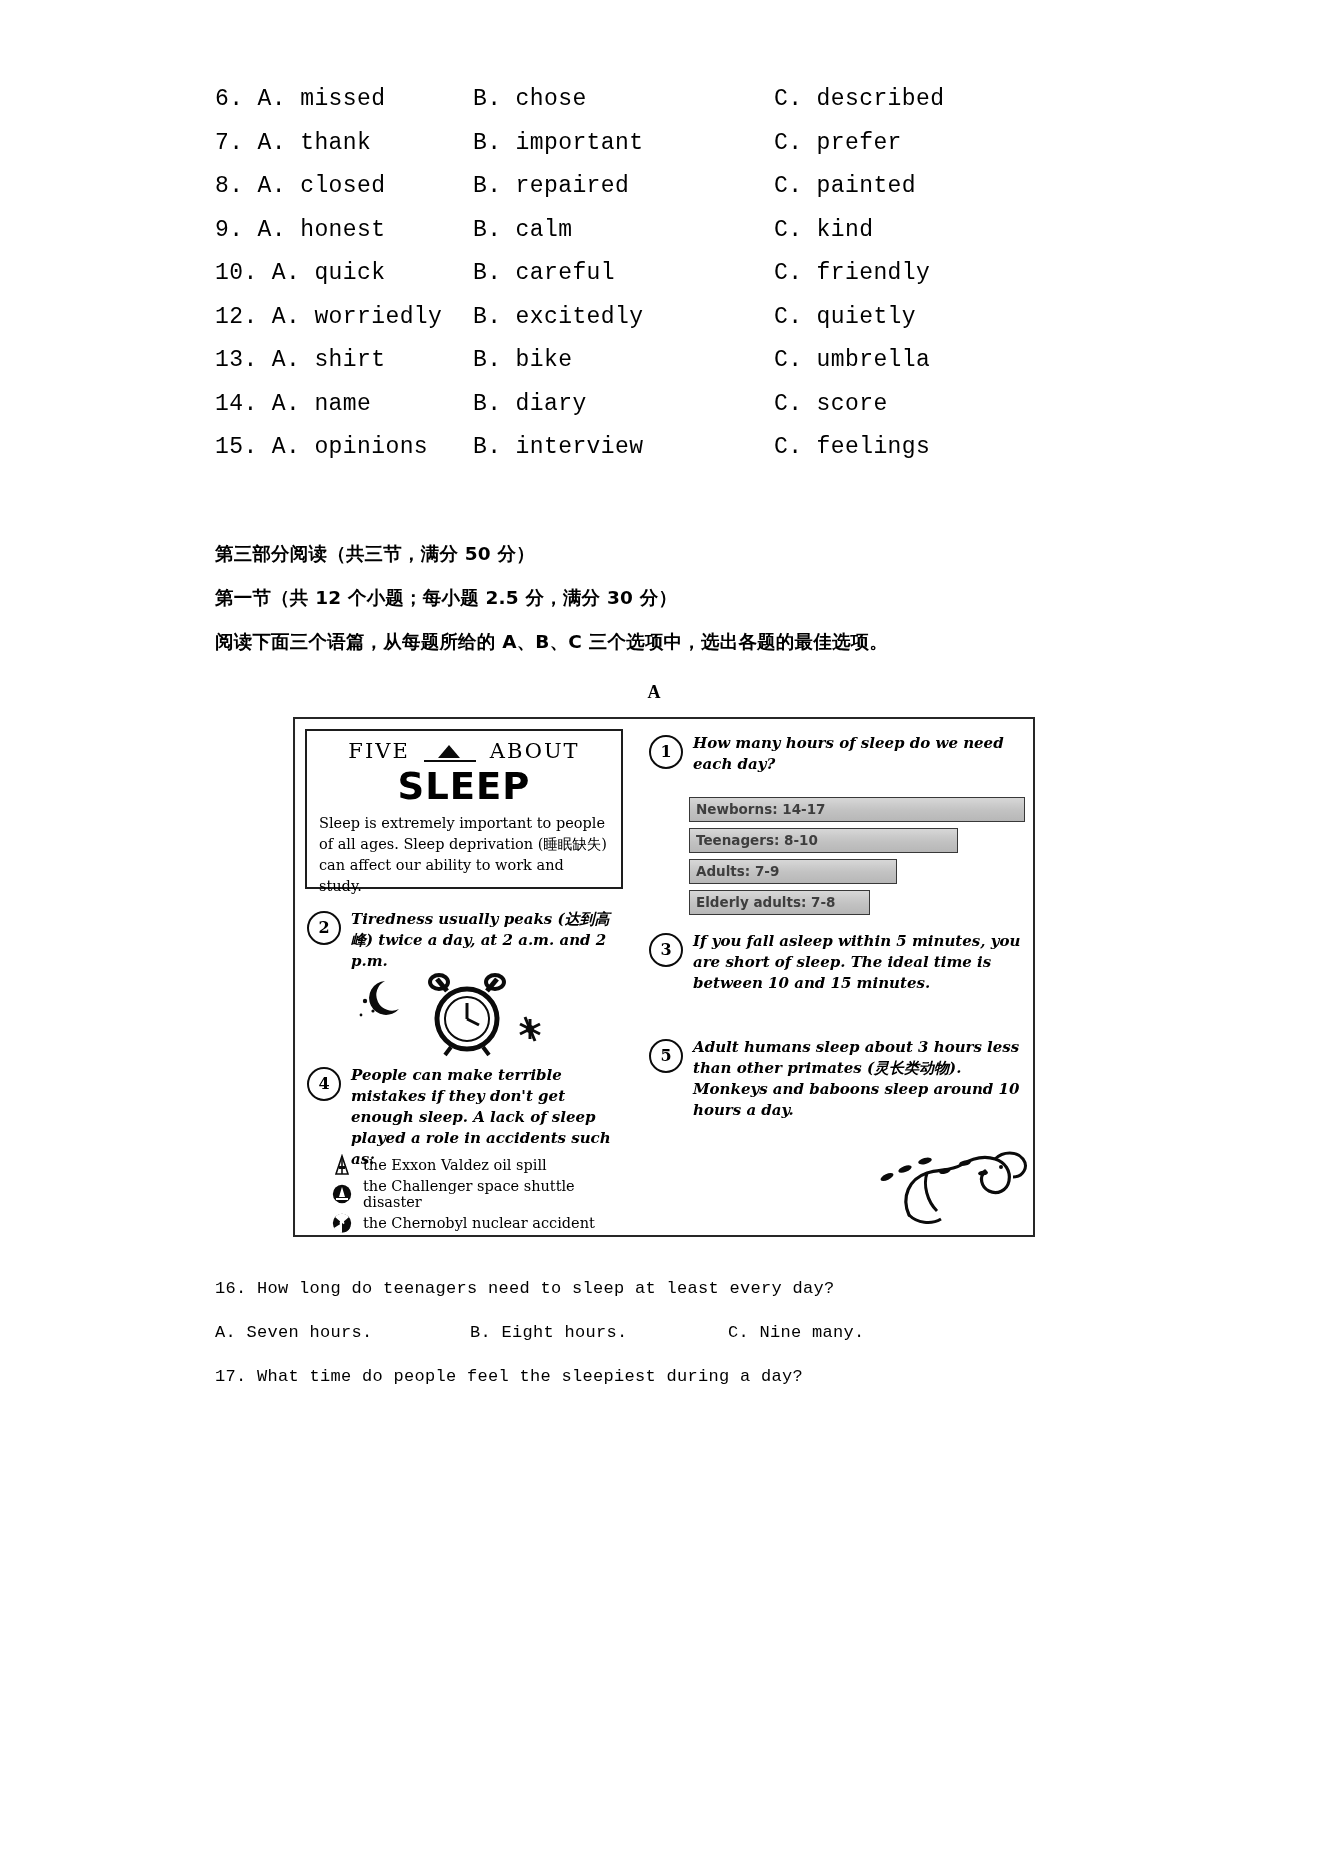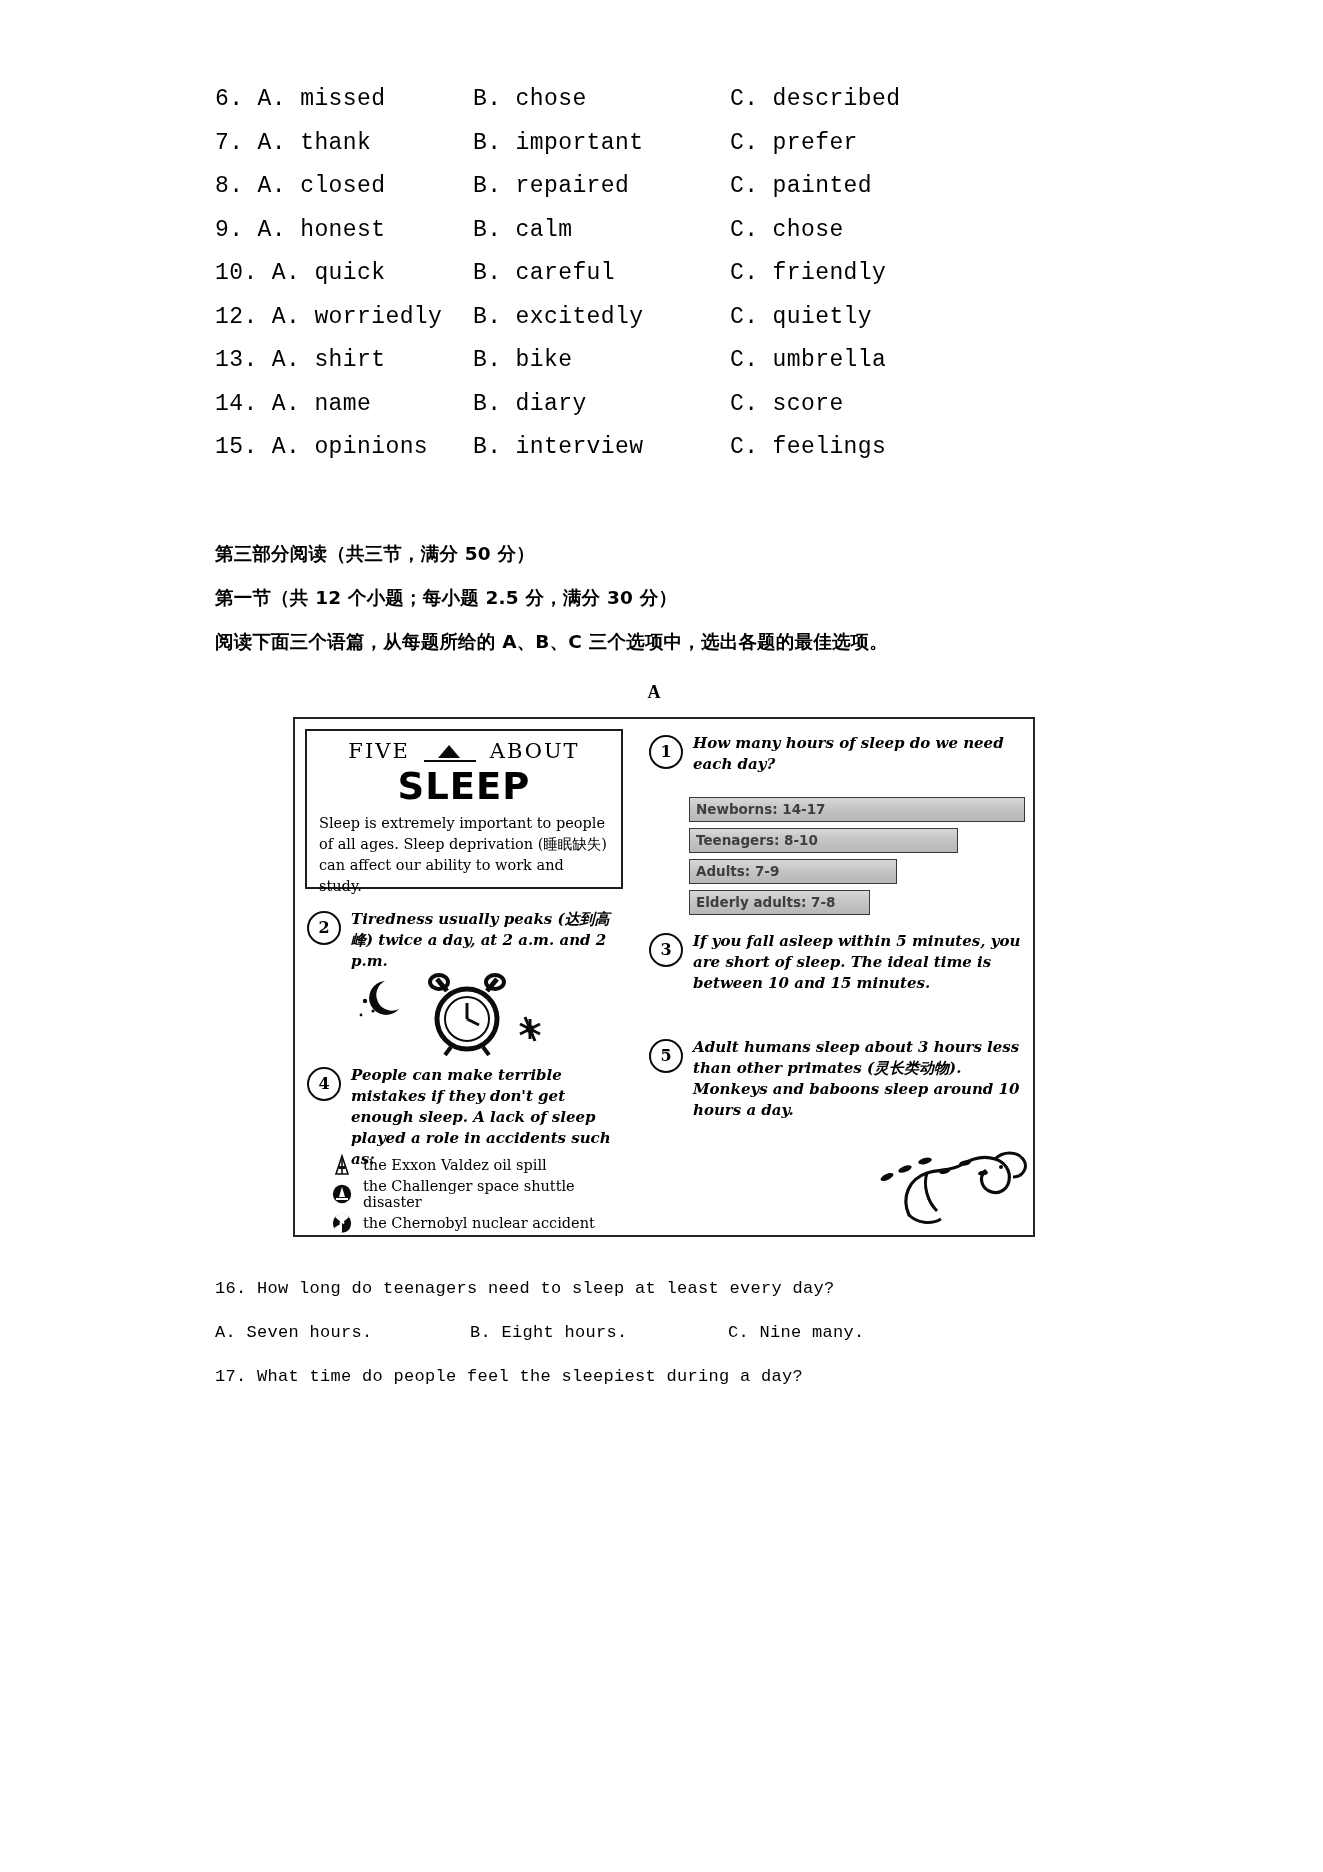--- a/index.html
+++ b/index.html
@@ -32,21 +32,21 @@
     display: flex;
     font-family: "Liberation Mono", monospace;
     font-size: 23px;
     letter-spacing: 0.4px;
     height: 43.5px;
     line-height: 43.5px;
     white-space: pre;
   }
   .opt-row .c1 { width: 258px; }
   .opt-row .c2 { width: 257px; font-family: Liberation Mono, monospace; }
-  .opt-row .c3 { width: 260px; }
+  .opt-row .c3 { width: 260px; margin-left: 44px; }
 
   
   .cn-block {
     margin-top: 62px;
   }
   .cn-line {
     font-family: "DejaVu Sans", sans-serif;
     font-size: 18.5px;
     font-weight: bold;
     line-height: 44px;
@@ -298,21 +298,21 @@
       <div class="c3">C. prefer</div>
     </div>
     <div class="opt-row">
       <div class="c1">8. A. closed</div>
       <div class="c2">B. repaired</div>
       <div class="c3">C. painted</div>
     </div>
     <div class="opt-row">
       <div class="c1">9. A. honest</div>
       <div class="c2">B. calm</div>
-      <div class="c3">C. chose</div>
+      <div class="c3">C. kind</div>
     </div>
     <div class="opt-row">
       <div class="c1">10. A. quick</div>
       <div class="c2">B. careful</div>
       <div class="c3">C. friendly</div>
     </div>
     <div class="opt-row">
       <div class="c1">12. A. worriedly</div>
       <div class="c2">B. excitedly</div>
       <div class="c3">C. quietly</div>

